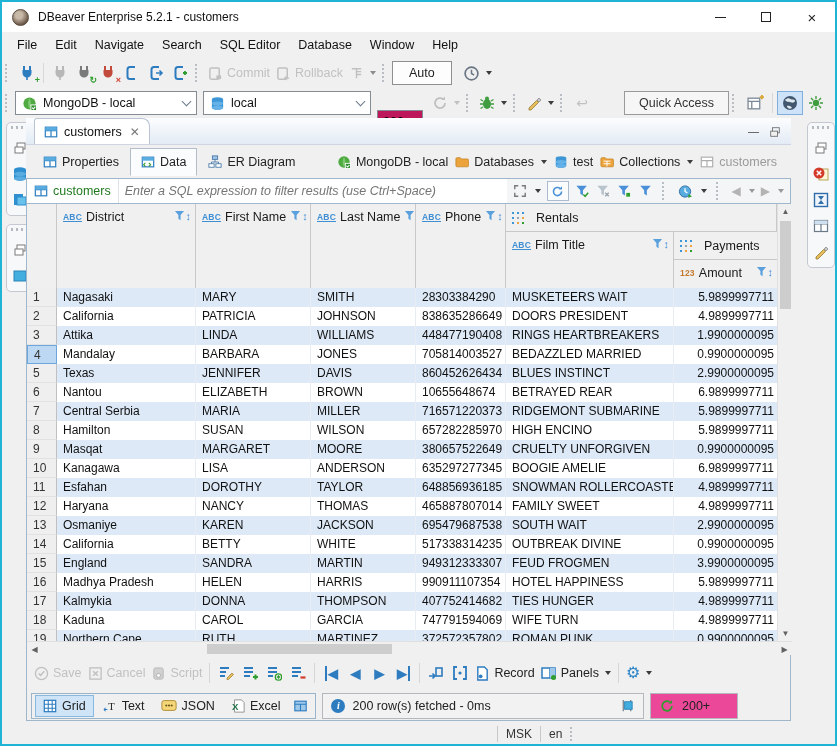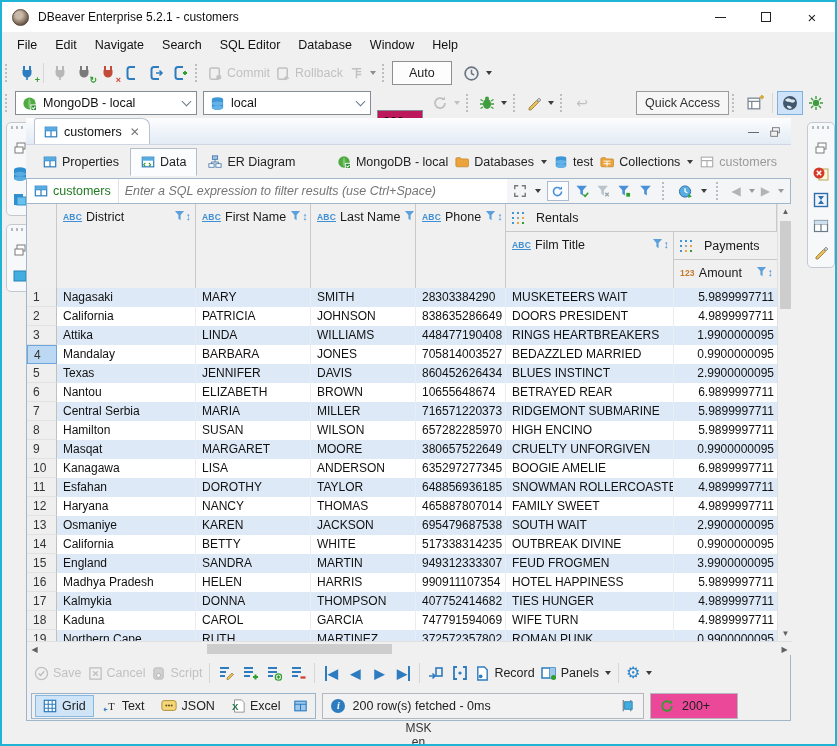--- a/index.html
+++ b/index.html
@@ -36,21 +36,21 @@
   .tbtn.disabled { opacity:.55; filter:grayscale(1); }
   .tlabel { font-size:12.5px; color:#9a9a9a; }
   .dd { width:0; height:0; border-left:3.5px solid transparent; border-right:3.5px solid transparent; border-top:4px solid #3c3c3c; margin-left:2px; }
   .dd.gray { border-top-color:#9a9a9a; }
   .badge { position:absolute; right:-1px; bottom:1px; font-size:9px; font-weight:bold; line-height:1; }
   .autobtn { height:24px; padding:0 16px; border:1px solid #8f8f8f; background:#fdfdfd; display:flex; align-items:center; font-size:12.5px; color:#222; }
   .combo { height:24px; background:#fff; border:1px solid #848c94; display:flex; align-items:center; gap:6px; padding:0 6px; margin-right:6px; }
   .combo .val { font-size:12.5px; color:#111; flex:1; }
   .chev { width:7px; height:7px; border-right:1.6px solid #6c7b8a; border-bottom:1.6px solid #6c7b8a; transform:rotate(45deg); margin-top:-4px; }
   .numinput { width:46px; height:24px; border:1px solid #848c94; background:#be185d; font:12.5px "Liberation Sans",sans-serif; padding:5px 5px;margin-top:37px; }
-  .qa { height:24px; border:1px solid #9a9a9a; background:#f6f6f6; padding:0 8px; display:flex; align-items:center; color:#333; font-size:12.5px; margin-left:auto; }
+  .qa { height:24px; border:1px solid #9a9a9a; background:#f6f6f6; padding:0 14px; display:flex; align-items:center; color:#333; font-size:12.5px; margin-left:auto; }
   .persp { width:26px; height:24px; display:flex; align-items:center; justify-content:center; }
   .persp.active { background:#cfe3f8; border:1px solid #7fb0dd; }
 
   
   .rail { position:absolute; top:116px; width:36px; height:536px; background:#f0f0f0; }
   .rail.left { left:0; } .rail.right { left:801px; }
   .railgroup { width:28px; margin:4px auto 8px; background:#f7f8fa; border:1px solid #c4c9d1; border-radius:5px;
                display:flex; flex-direction:column; align-items:center; padding:3px 0 6px; gap:8px; }
   .rgrip { width:18px; height:3px; background:repeating-linear-gradient(90deg,#b4b9bf 0 2px,transparent 2px 5px); margin-bottom:2px; }
   .railicon { width:18px; height:18px; display:flex; align-items:center; justify-content:center; }
@@ -114,21 +114,21 @@
 
   
   .resultbar { position:absolute; left:0; top:573px; width:100%; height:30px; background:#f0f0f0; display:flex; align-items:center; gap:6px; padding:0 4px 0 4px; border-left:1px solid #9fb6cb; border-right:1px solid #9fb6cb; border-bottom:1px solid #9fb6cb; }
   .tabsbox { display:flex; align-items:center; border:1px solid #9ab4cc; background:#f0f0f0; height:26px; padding:0 3px; gap:2px; }
   .rtab { display:flex; align-items:center; gap:5px; height:22px; padding:0 7px; font-size:12.5px; color:#222; }
   .rtab.active { background:#cfe4f7; border:1px solid #88b8e0; }
   .statusbox { flex:1; height:26px; border:1px solid #b2b8be; background:#f2f2f2; display:flex; align-items:center; gap:7px; padding:0 8px; font-size:12.5px; color:#222; }
   .infoicon { width:14px; height:14px; border-radius:50%; background:#2e7cc0; color:#fff; font:italic bold 10px "Liberation Serif",serif; display:flex; align-items:center; justify-content:center; }
   .morebox { height:26px; width:88px; border:1px solid #b2b8be; background:#ec4899; display:flex; align-items:center; gap:8px; padding:0 9px; font-size:12.5px; }
 
-  .statusbar { position:absolute; left:0; top:719px; width:100%; height:25px; background:#f0f0f0; display:flex; align-items:center;flex-direction:column; }
+  .statusbar { position:absolute; left:0; top:719px; width:100%; height:25px; background:#f0f0f0; display:flex; align-items:center; }
   .sbsep { width:1px; height:16px; background:#c8c8c8; margin:0 8px; }
   .sbitem { font-size:12px; color:#333; }
   .sbgrip { width:5px; height:14px; border-left:2px dotted #b9bec4; margin-left:8px; }
 
   svg { display:block; }
 </style>
 </head>
 <body>
 
 <div class="window">

